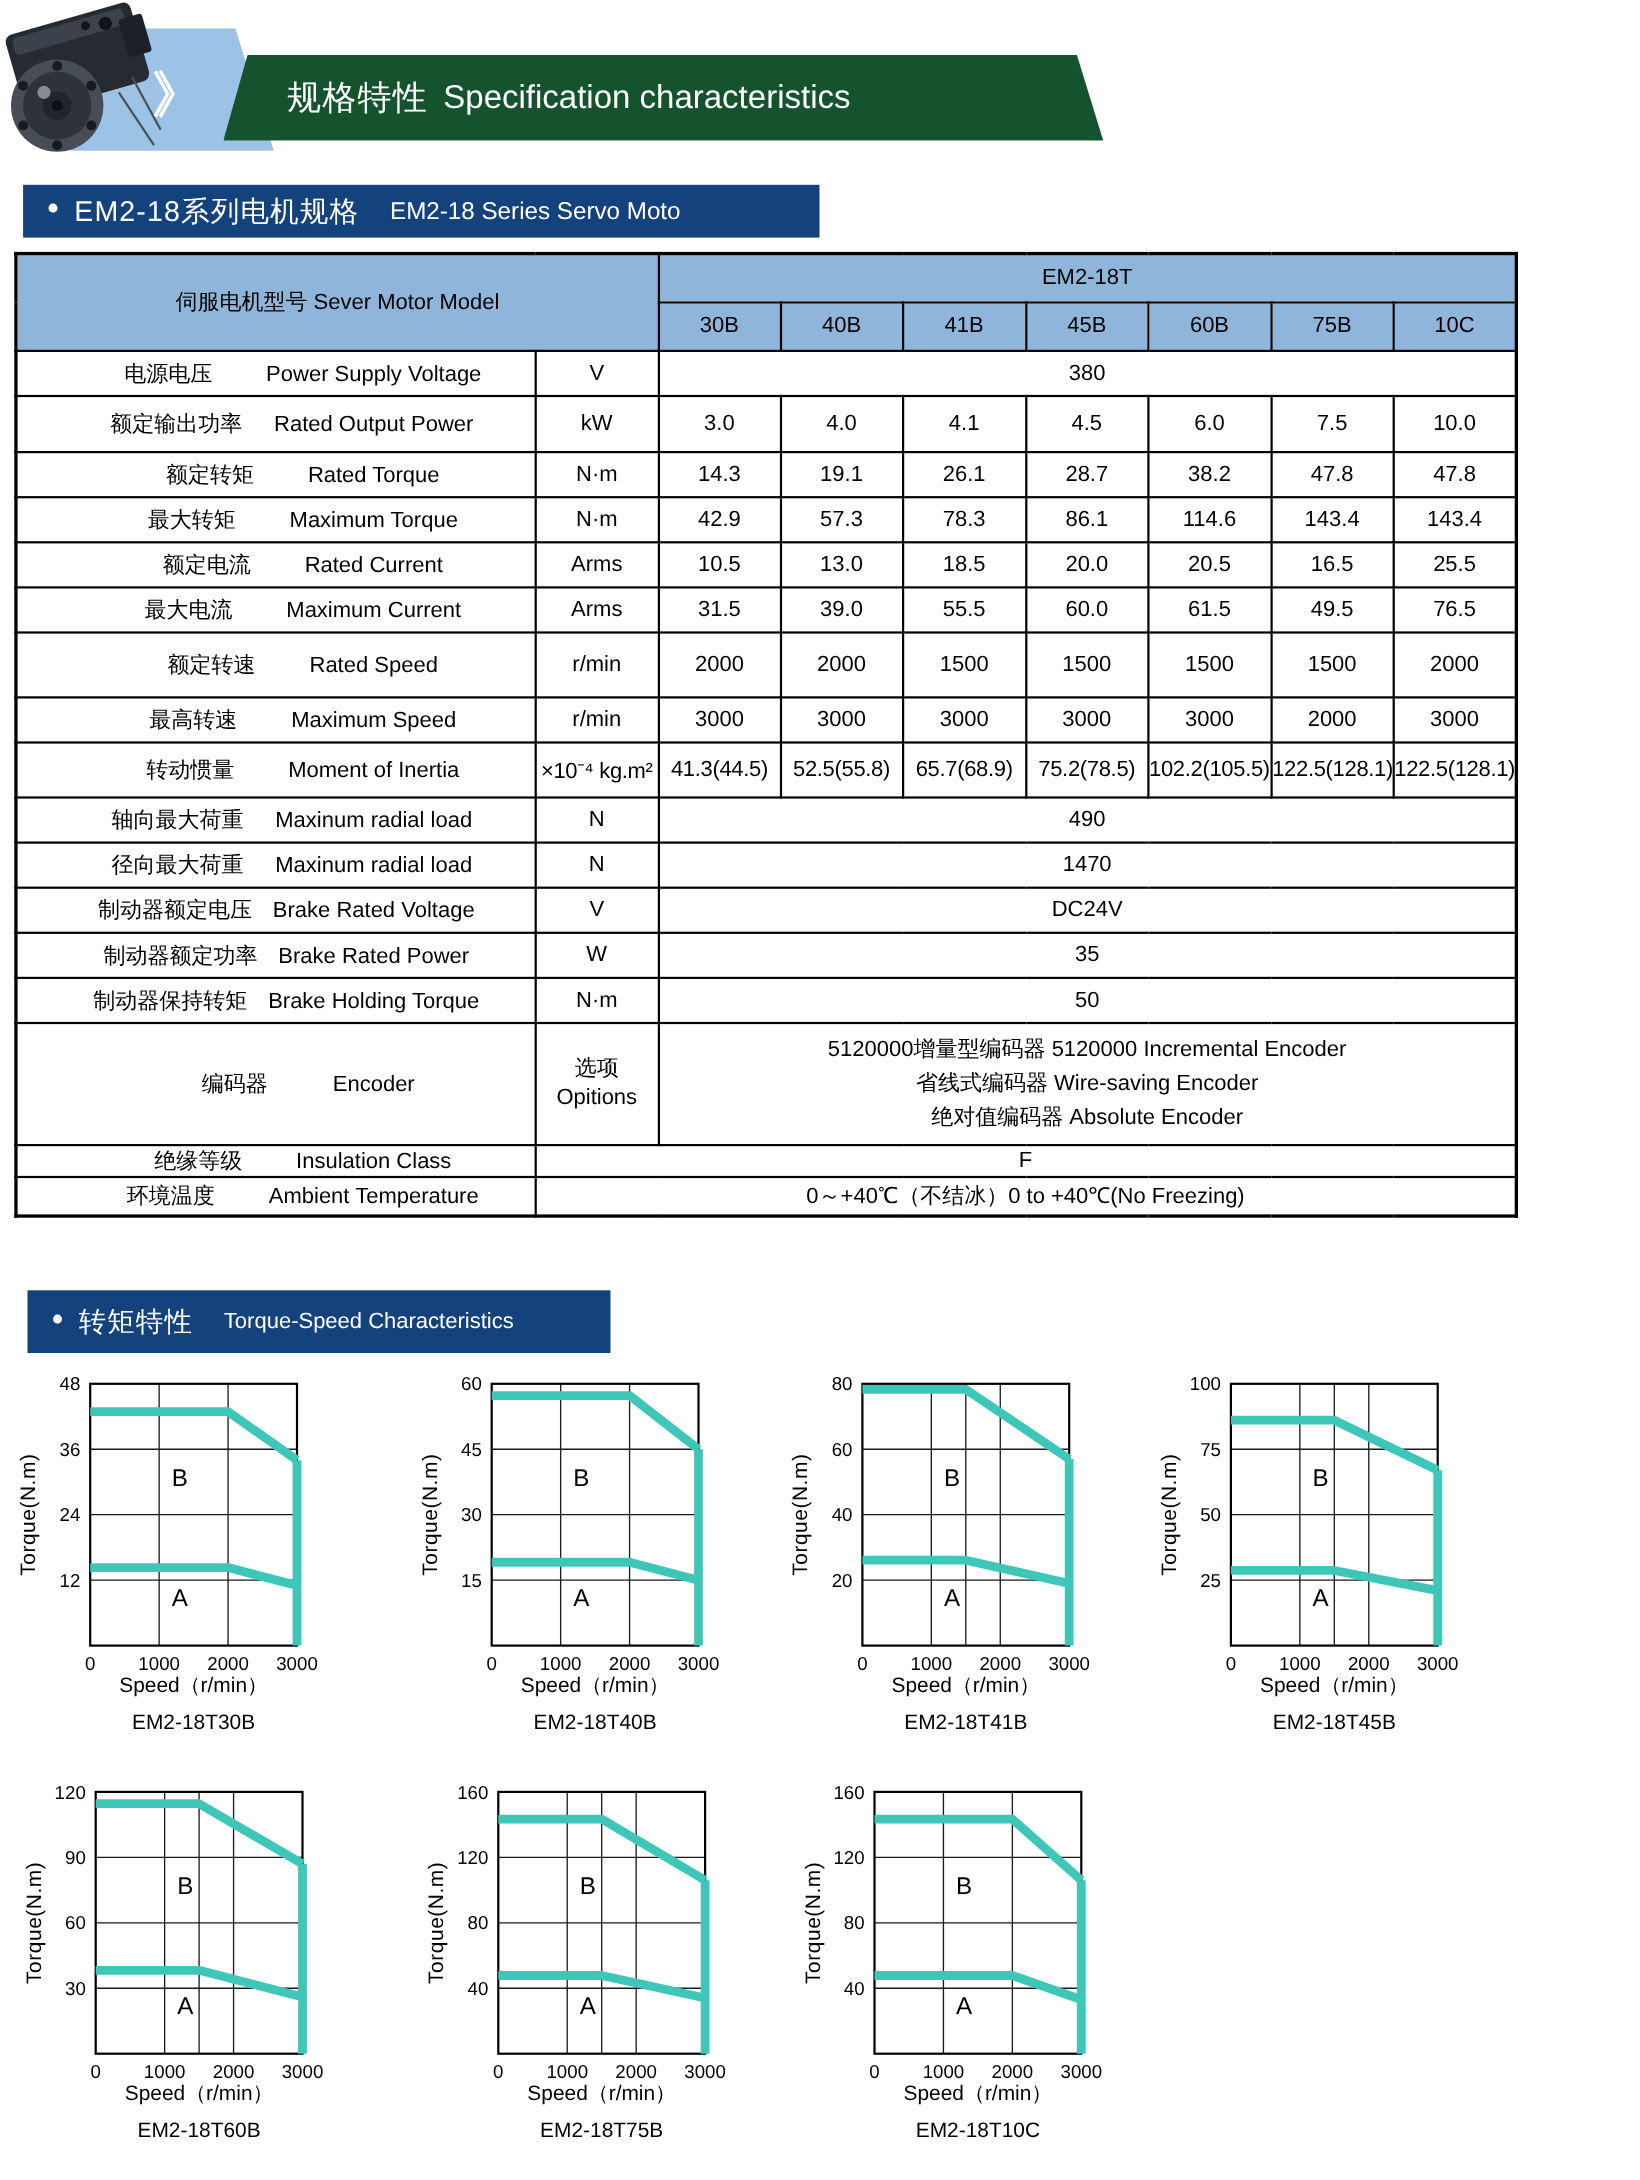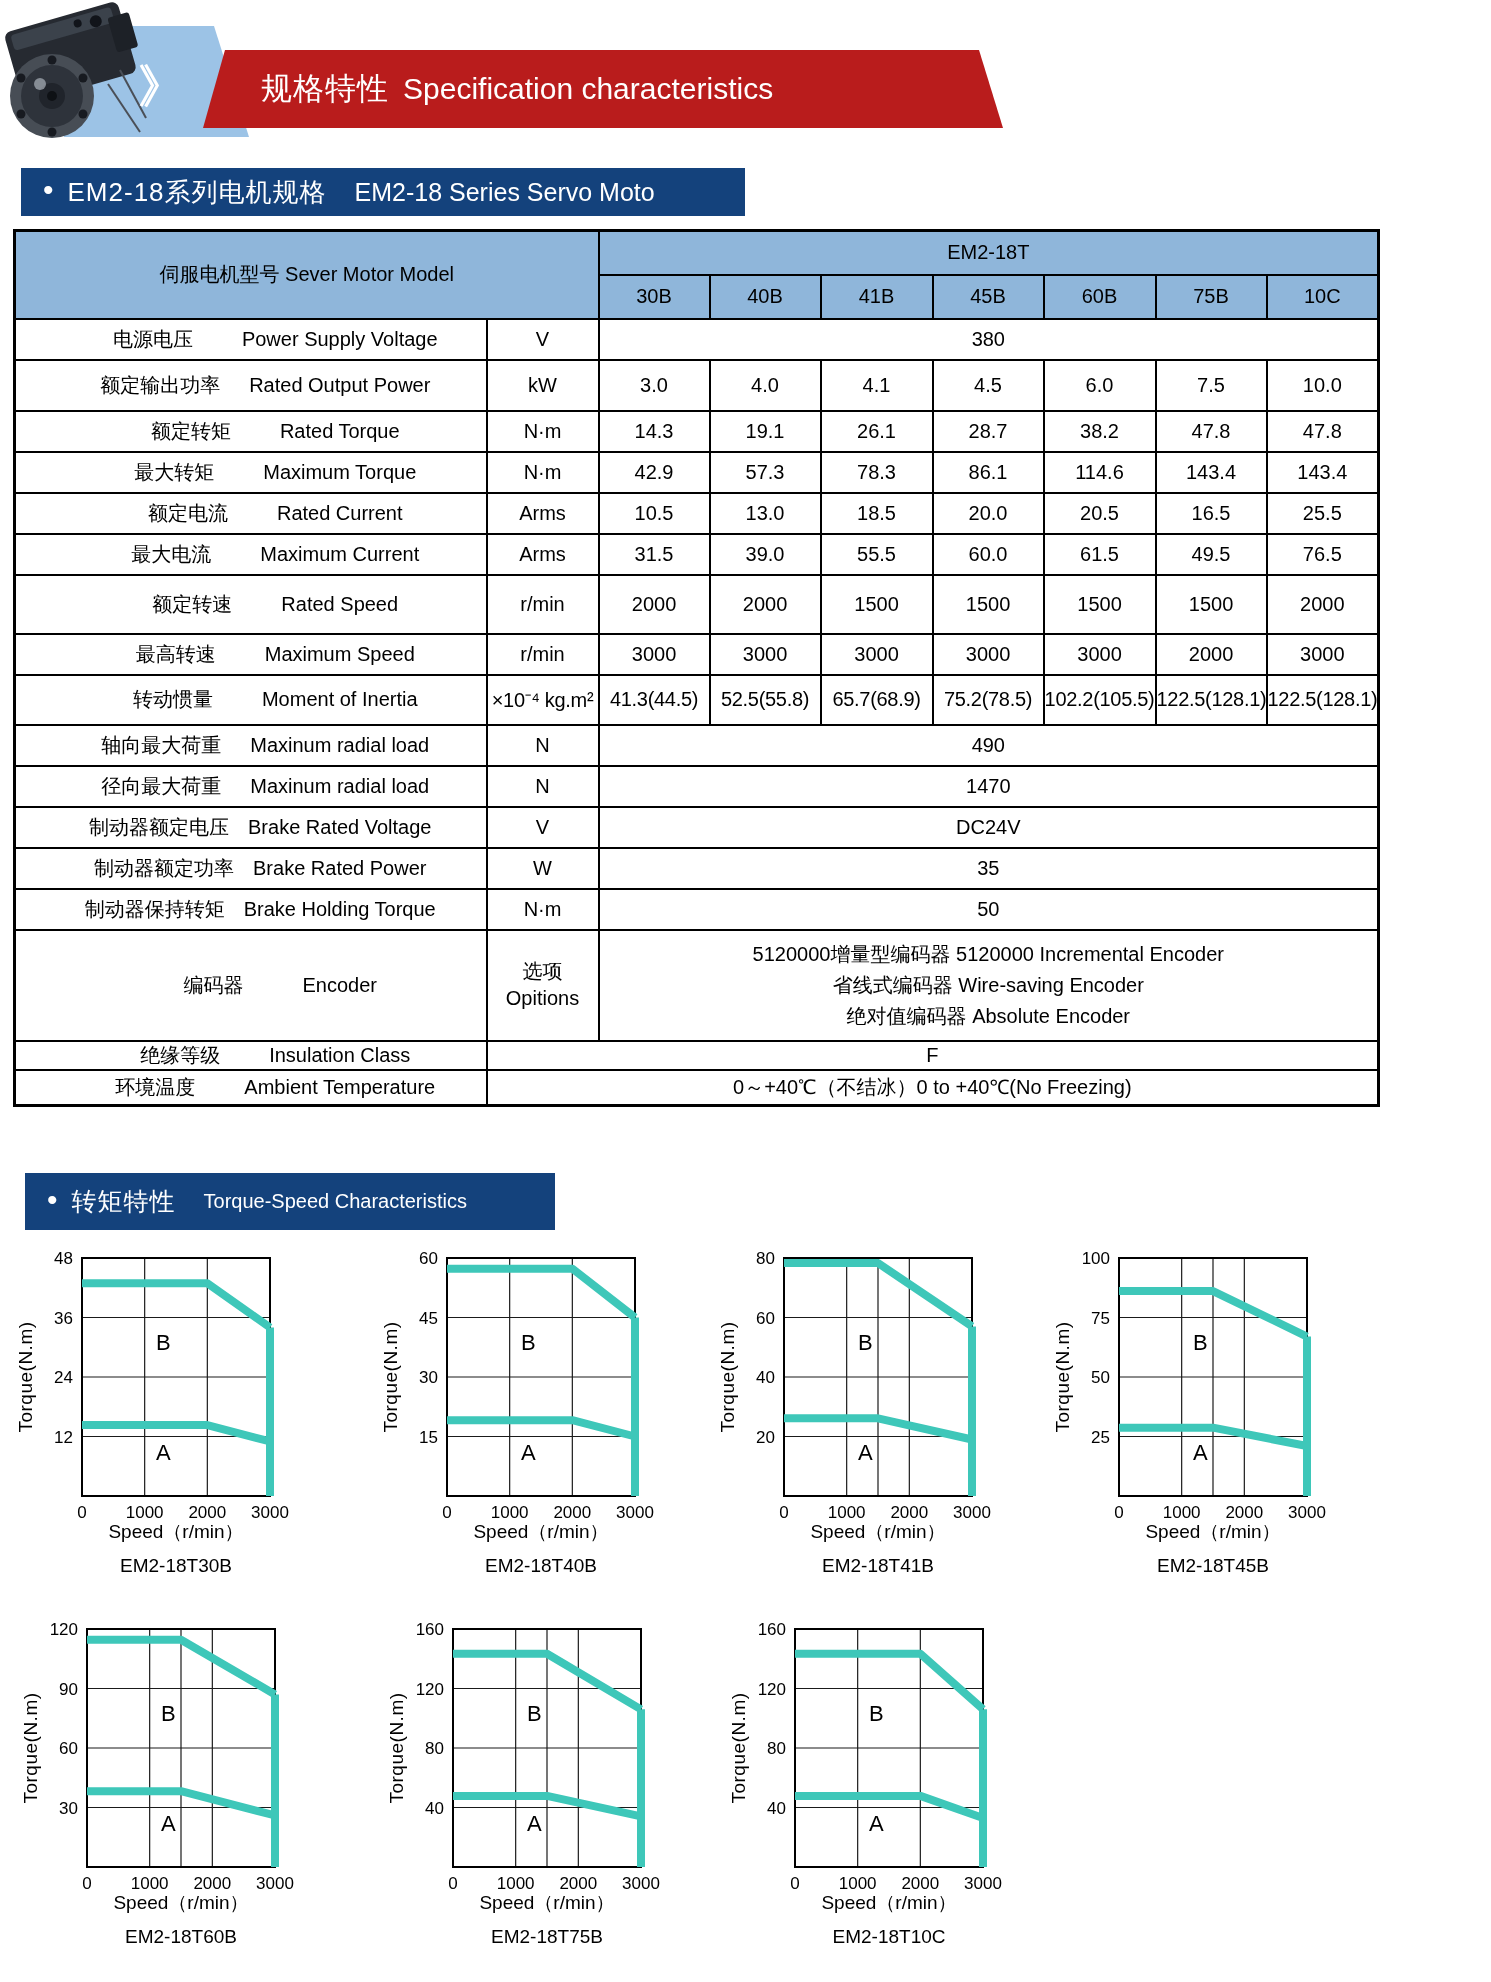--- a/index.html
+++ b/index.html
@@ -1,32 +1,32 @@
 <!DOCTYPE html>
 <html><head>
 <meta charset="utf-8">
 <style>
   html,body{margin:0;padding:0;background:#fff;}
   .page{position:relative;width:1491px;height:1982px;background:#fff;overflow:hidden;
         font-family:"Liberation Sans",sans-serif;color:#000;}
   
   .hdr-deco{position:absolute;left:0;top:0;}
-  .banner{position:absolute;left:203px;top:50px;width:800px;height:78px;background:#b91c1c;
+  .banner{position:absolute;left:203px;top:50px;width:800px;height:78px;background:#14532d;
           clip-path:polygon(22px 0,776px 0,800px 78px,0 78px);
           display:flex;align-items:center;padding-left:0;}
   .banner .bt{margin-left:58px;color:#fff;font-size:31px;letter-spacing:1px;white-space:nowrap;}
   .banner .bt-en{margin-left:14px;color:#fff;font-size:30px;white-space:nowrap;}
   .chevron{position:absolute;left:138px;top:56px;font-size:46px;color:#fff;z-index:3;font-weight:bold;}
   
   .seclabel{position:absolute;background:#14427C;color:#fff;display:flex;align-items:center;}
   .sec1{left:21px;top:168px;width:724px;height:48px;}
   .sec2{left:25px;top:1173px;width:530px;height:57px;}
   .seclabel .bullet{font-size:30px;margin:0 14px 4px 22px;}
   .seclabel .cnt{font-size:26px;letter-spacing:1px;white-space:nowrap;}
-  .seclabel .ent{font-size:25px;margin-left:28px;white-space:nowrap;}
+  .seclabel .ent{font-size:22px;margin-left:28px;white-space:nowrap;}
   .sec2 .cnt{font-size:25px;}
   .sec2 .ent{font-size:20px;}
   
   table.spec{position:absolute;left:13px;top:229px;width:1364px;border-collapse:collapse;
              table-layout:fixed;border:3px solid #000;}
   table.spec td{border:2px solid #000;text-align:center;vertical-align:middle;
                 font-size:20px;padding:0;overflow:hidden;}
   td.hdr{background:#8FB6DA;}
   td.lbl{text-align:left;padding-left:9px;}
   td.lbl .cn{display:inline-block;min-width:178px;}

